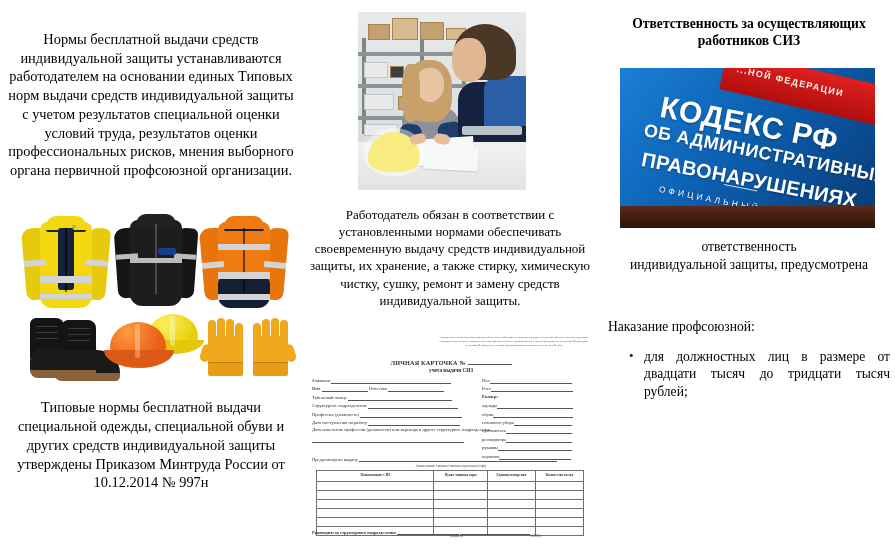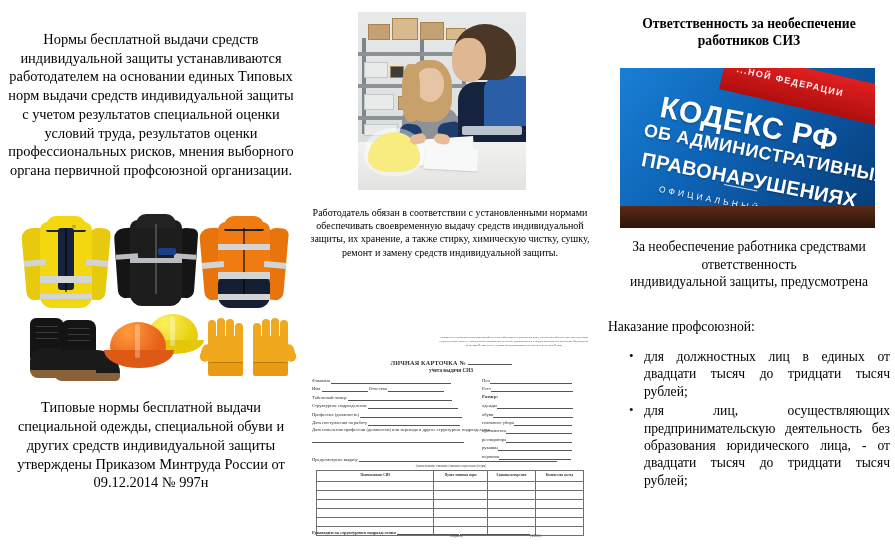--- a/index.html
+++ b/index.html
@@ -85,21 +85,21 @@
   .ph-man-head { position:absolute; background:#e0b793; border-radius:44%; }
   .ph-man-body { position:absolute; background:#15233f; border-radius:18px 6px 0 0; }
   .ph-man-shoulder { position:absolute; background:#2a5fa8; border-radius:14px 10px 0 0; }
   .ph-refl { position:absolute; background:#b9c4cc; border-radius:2px; }
   .ph-helmet-y { position:absolute; background:#f2dc18; border-radius:52% 52% 42% 42% / 66% 66% 34% 34%; }
   .ph-helmet-bag { position:absolute; background:rgba(255,255,255,.45); border-radius:50% 50% 44% 44%; }
   .ph-hand { position:absolute; background:#e6bd98; border-radius:6px; }
 
   .txt-center {
     position:absolute; left:6px; top:206px; width:288px;
-    text-align:center; font-size:10px; line-height:1.32;
+    text-align:center; font-size:13px; line-height:1.32;
   }
 
   
   .form-doc {
     position:absolute; left:10px; top:334px; width:282px; height:205px;
     background:#ffffff; font-family:"Liberation Serif", serif; color:#2e2e2e;
     overflow:hidden;
   }
   .form-topnote {
     position:absolute; right:2px; top:2px; width:152px;
@@ -291,21 +291,21 @@
         <div class="finger" style="left:53px; top:5px;  width:8px; height:19px;"></div>
         <div class="finger" style="left:62px; top:1px;  width:8px; height:23px;"></div>
         <div class="finger" style="left:71px; top:0px;  width:8px; height:24px;"></div>
         <div class="finger" style="left:80px; top:2px;  width:8px; height:22px;"></div>
         <div class="glove-palm" style="left:53px; top:18px; width:35px; height:30px;"></div>
         <div class="thumb" style="left:85px; top:26px; width:10px; height:18px; transform:rotate(-18deg);"></div>
         <div class="glove-cuff" style="left:53px; top:44px; width:35px; height:14px;"></div>
       </div>
     </div>
 
-    <div class="txt-left-bottom">Типовые нормы бесплатной выдачи специальной одежды, специальной обуви и других средств индивидуальной защиты утверждены Приказом Минтруда России от 09.12.2014 № 997н</div>
+    <div class="txt-left-bottom">Типовые нормы бесплатной выдачи специальной одежды, специальной обуви и других средств индивидуальной защиты утверждены Приказом Минтруда России от 10.12.2014 № 997н</div>
   </div>
 
   <div class="col-center">
 
     <div class="photo-workers">
       <div class="ph-wall"></div>
 
       <div class="ph-rack">
         <div class="ph-post" style="left:4px; top:0; height:96px;"></div>
         <div class="ph-post" style="left:62px; top:0; height:96px;"></div>
@@ -473,41 +473,39 @@
       </div>
       <div class="form-foot-lbls">
         <span style="left:138px;">(подпись)</span>
         <span style="left:218px;">(Ф.И.О.)</span>
       </div>
     </div>
   </div>
 
   <div class="col-right">
 
-    <div class="right-title">Ответственность за необеспечение работников СИЗ</div>
+    <div class="right-title">Ответственность за осуществляющих работников СИЗ</div>
 
     <div class="photo-codex">
       <div class="cx-bg"></div>
       <div class="cx-redband"></div>
       <div class="cx-redtext">...НОЙ ФЕДЕРАЦИИ</div>
       <div class="cx-line cx-l1">КОДЕКС РФ</div>
       <div class="cx-line cx-l2">ОБ АДМИНИСТРАТИВНЫХ</div>
       <div class="cx-line cx-l3">ПРАВОНАРУШЕНИЯХ</div>
       <div class="cx-rule"></div>
       <div class="cx-line cx-l4">ОФИЦИАЛЬНЫЙ ТЕКСТ</div>
       <div class="cx-dark"></div>
     </div>
 
     <div class="txt-right-1">
-      <div>За необеспечение работника средствами</div>
       <div>ответственность</div>
       <div>индивидуальной защиты, предусмотрена</div>
     </div>
 
     <div class="txt-right-2">Наказание профсоюзной:</div>
 
     <ul class="penalties">
-      <li>для должностных лиц в единых от двадцати тысяч до тридцати тысяч рублей;</li>
-      <li>для лиц, осуществляющих предпринимательскую деятельность без образования юридического лица, - от двадцати тысяч до тридцати тысяч рублей;</li>
+      <li>для должностных лиц в размере от двадцати тысяч до тридцати тысяч рублей;</li>
     </ul>
   </div>
 
 </div>
 
 </body></html>

